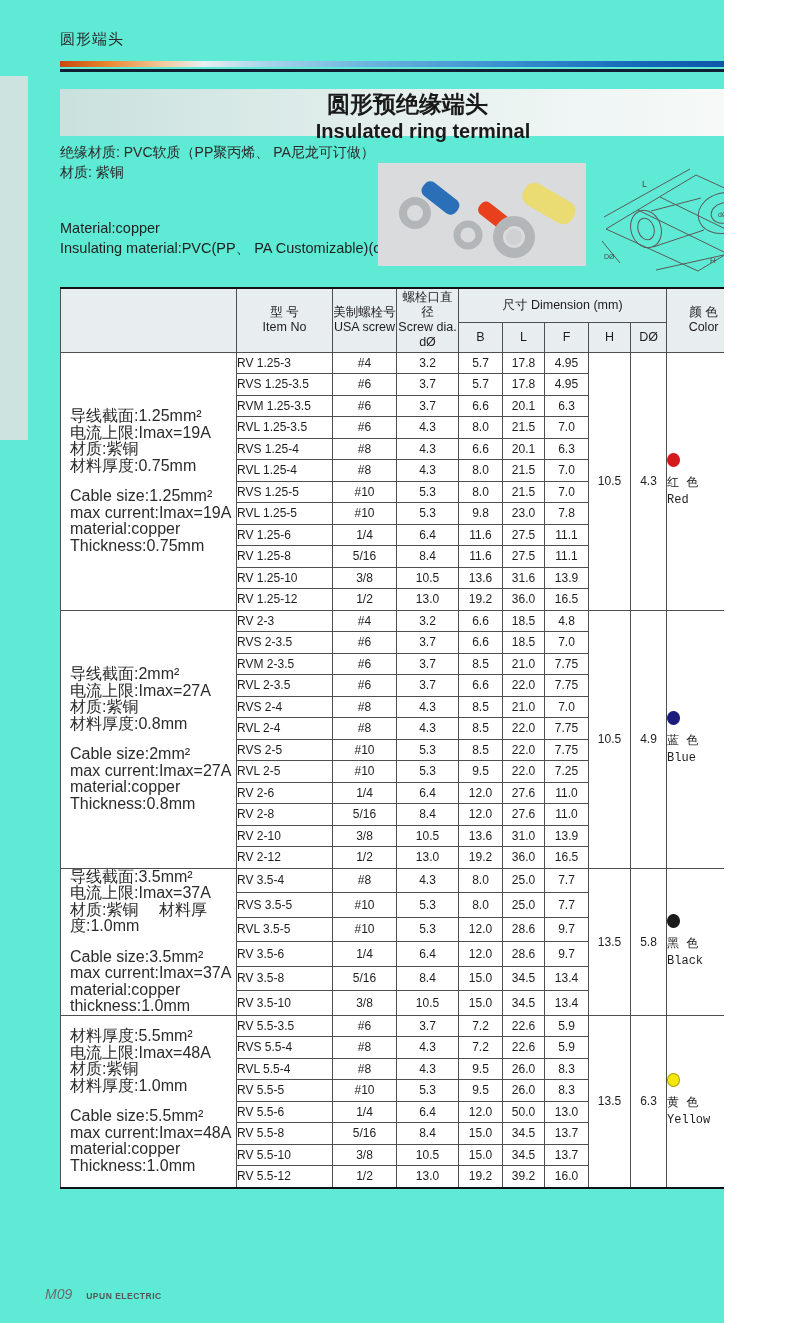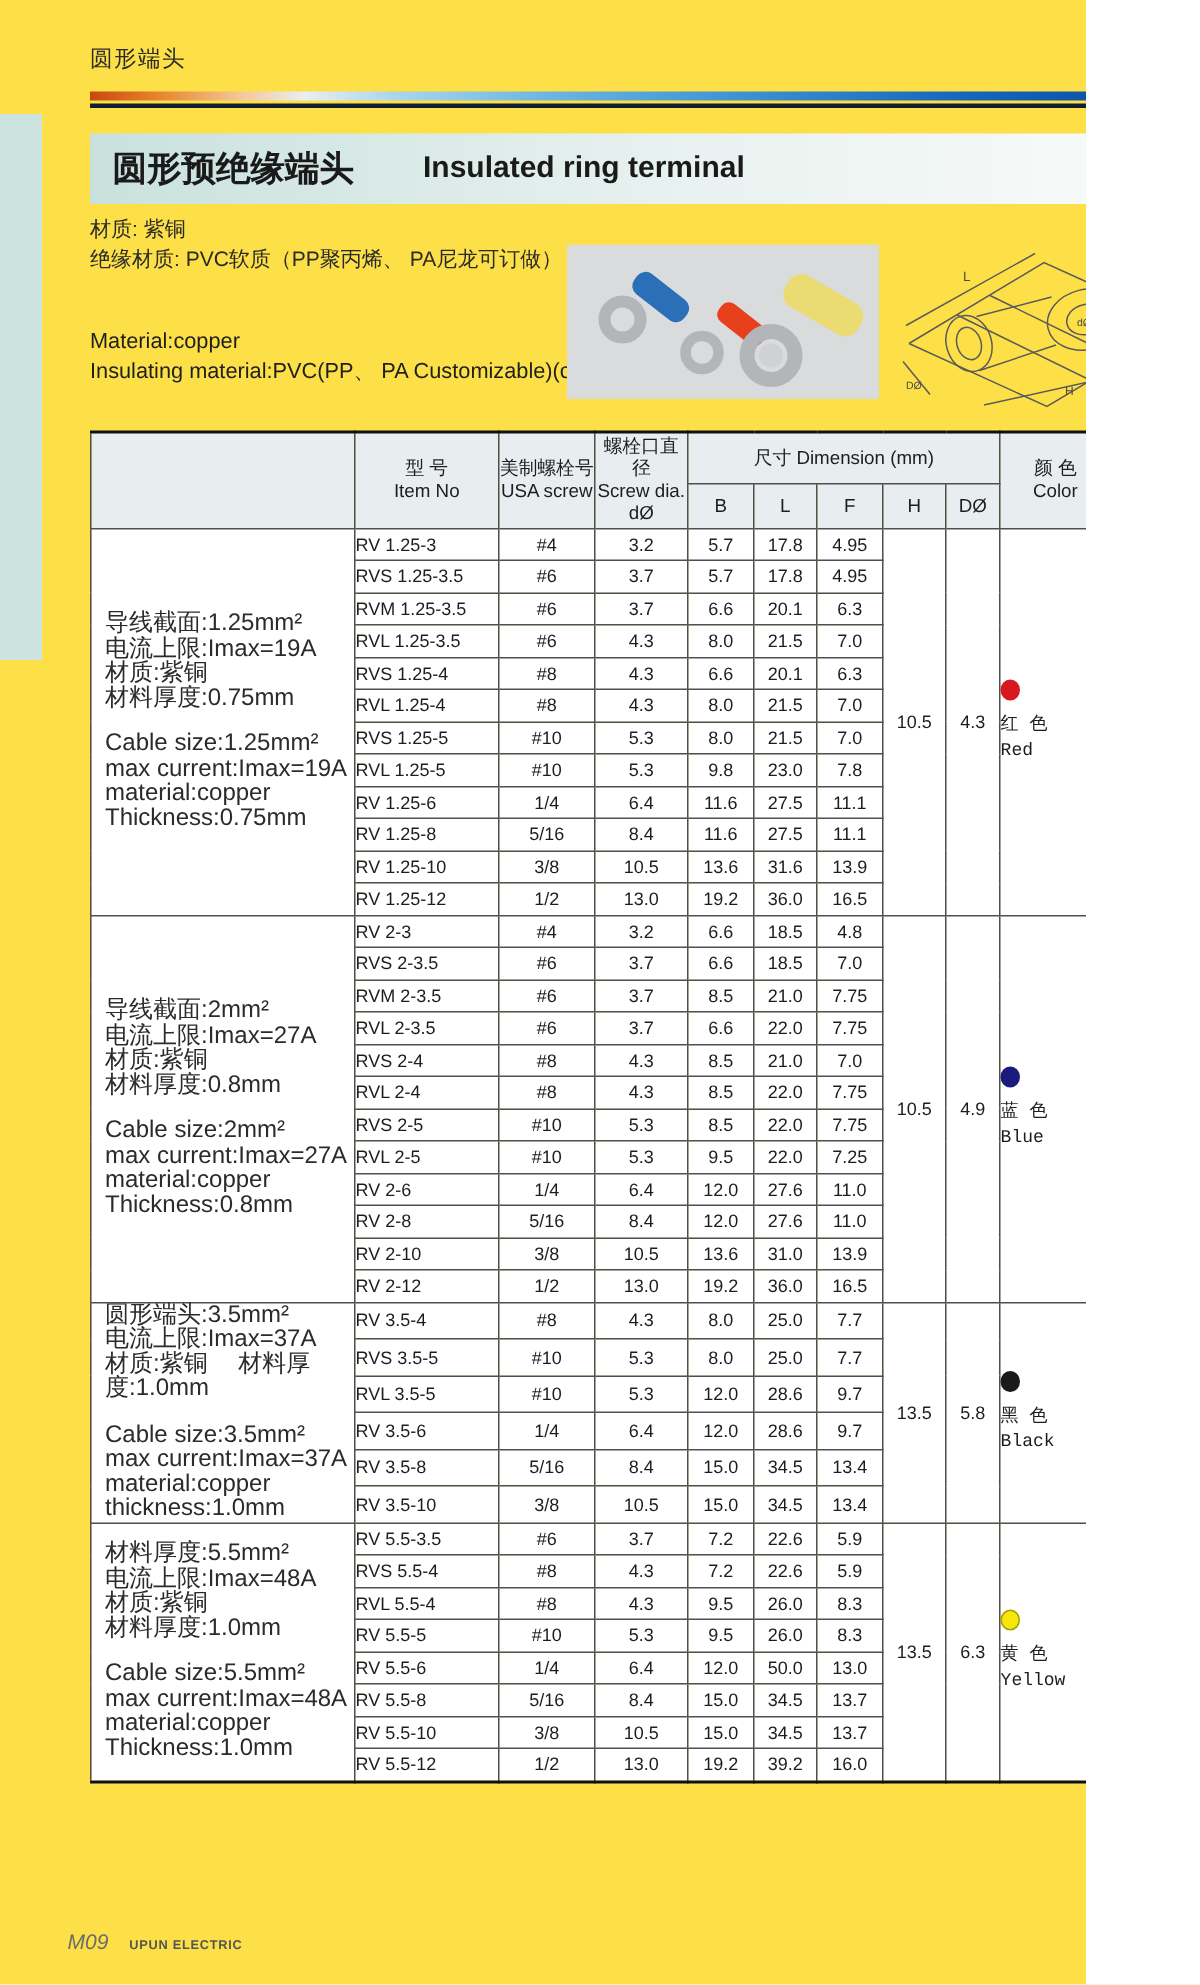--- a/index.html
+++ b/index.html
@@ -1,26 +1,26 @@
 <!DOCTYPE html>
 <html><head>
 <meta charset="utf-8">
 <style>
   html,body{margin:0;padding:0;background:#ffffff;}
   body{font-family:"Liberation Sans","DejaVu Sans",sans-serif;color:#222;}
-  .page{position:relative;width:724px;height:1323px;background:#fde047;overflow:hidden;}
+  .page{position:relative;width:724px;height:1323px;background:#5eead4;overflow:hidden;}
 
   .page-header-title{position:absolute;left:60px;top:30px;font-size:15px;color:#2a2a2a;letter-spacing:1px;}
   .grad-bar{position:absolute;left:60px;top:61px;width:680px;height:6px;
     background:linear-gradient(90deg,#c8480f 0%,#e8872f 7%,#f3c99b 15%,#e9eef1 21%,#aad5ea 30%,#6cb5e0 45%,#3a90d0 65%,#1668ba 85%,#0d52a8 100%);}
   .navy-rule{position:absolute;left:60px;top:69px;width:680px;height:3px;background:#121f33;}
   .left-tab{position:absolute;left:0;top:76px;width:28px;height:364px;background:#cde3e0;}
 
   .title-bar{position:absolute;left:60px;top:89px;width:680px;height:47px;display:flex;align-items:center;
-    background:linear-gradient(90deg,#c9e1dd 0%,#e7f1ef 55%,#f7faf9 100%);}
+    background:linear-gradient(90deg,#c9e1dd 0%,#e7f1ef 55%,#f7faf9 100%);flex-direction:column;}
   .title-cn{font-size:23px;font-weight:bold;margin-left:15px;color:#1a1a1a;}
   .title-en{font-size:20px;font-weight:bold;margin-left:46px;color:#1a1a1a;}
 
   .materials-cn{position:absolute;left:60px;top:143px;font-size:14px;line-height:19.5px;color:#2a2a2a;}
   .materials-cn .indent{padding-left:56px;}
   .materials-en{position:absolute;left:60px;top:218px;font-size:14.5px;line-height:20px;color:#1f1f1f;}
 
   .photo{position:absolute;left:378px;top:163px;}
   .drawing{position:absolute;left:598px;top:167px;}
 
@@ -52,22 +52,22 @@
   <div class="grad-bar"></div>
   <div class="navy-rule"></div>
   <div class="left-tab"></div>
 
   <div class="title-bar">
     <span class="title-cn">圆形预绝缘端头</span>
     <span class="title-en">Insulated ring terminal</span>
   </div>
 
   <div class="materials-cn">
+    <div>绝缘材质: PVC软质（PP聚丙烯、 PA尼龙可订做）</div>
     <div>材质: 紫铜</div>
-    <div>绝缘材质: PVC软质（PP聚丙烯、 PA尼龙可订做）</div>
   </div>
   <div class="materials-en">
     <div>Material:copper</div>
     <div>Insulating material:PVC(PP、 PA Customizable)(colors)</div>
   </div>
 
   <svg class="photo" width="208" height="103" viewBox="0 0 208 103">
     <rect x="0" y="0" width="208" height="103" fill="#d9dbdc"></rect>
 
     <g transform="rotate(38 62 34)">
@@ -378,21 +378,21 @@
         <tr>
           <td class="item-cell">RV 2-12</td>
           <td class="num-cell">1/2</td>
           <td class="num-cell">13.0</td>
           <td class="num-cell">19.2</td>
           <td class="num-cell">36.0</td>
           <td class="num-cell">16.5</td>
         </tr>
         <tr>
           <td class="spec-cell" rowspan="6">
-            <div>圆形端头:3.5mm²</div>
+            <div>导线截面:3.5mm²</div>
             <div>电流上限:Imax=37A</div>
             <div>材质:紫铜　 材料厚度:1.0mm</div>
             <div class="spec-gap"></div>
             <div>Cable size:3.5mm²</div>
             <div>max current:Imax=37A</div>
             <div>material:copper  thickness:1.0mm</div>
           </td>
           <td class="item-cell">RV 3.5-4</td>
           <td class="num-cell">#8</td>
           <td class="num-cell">4.3</td>

